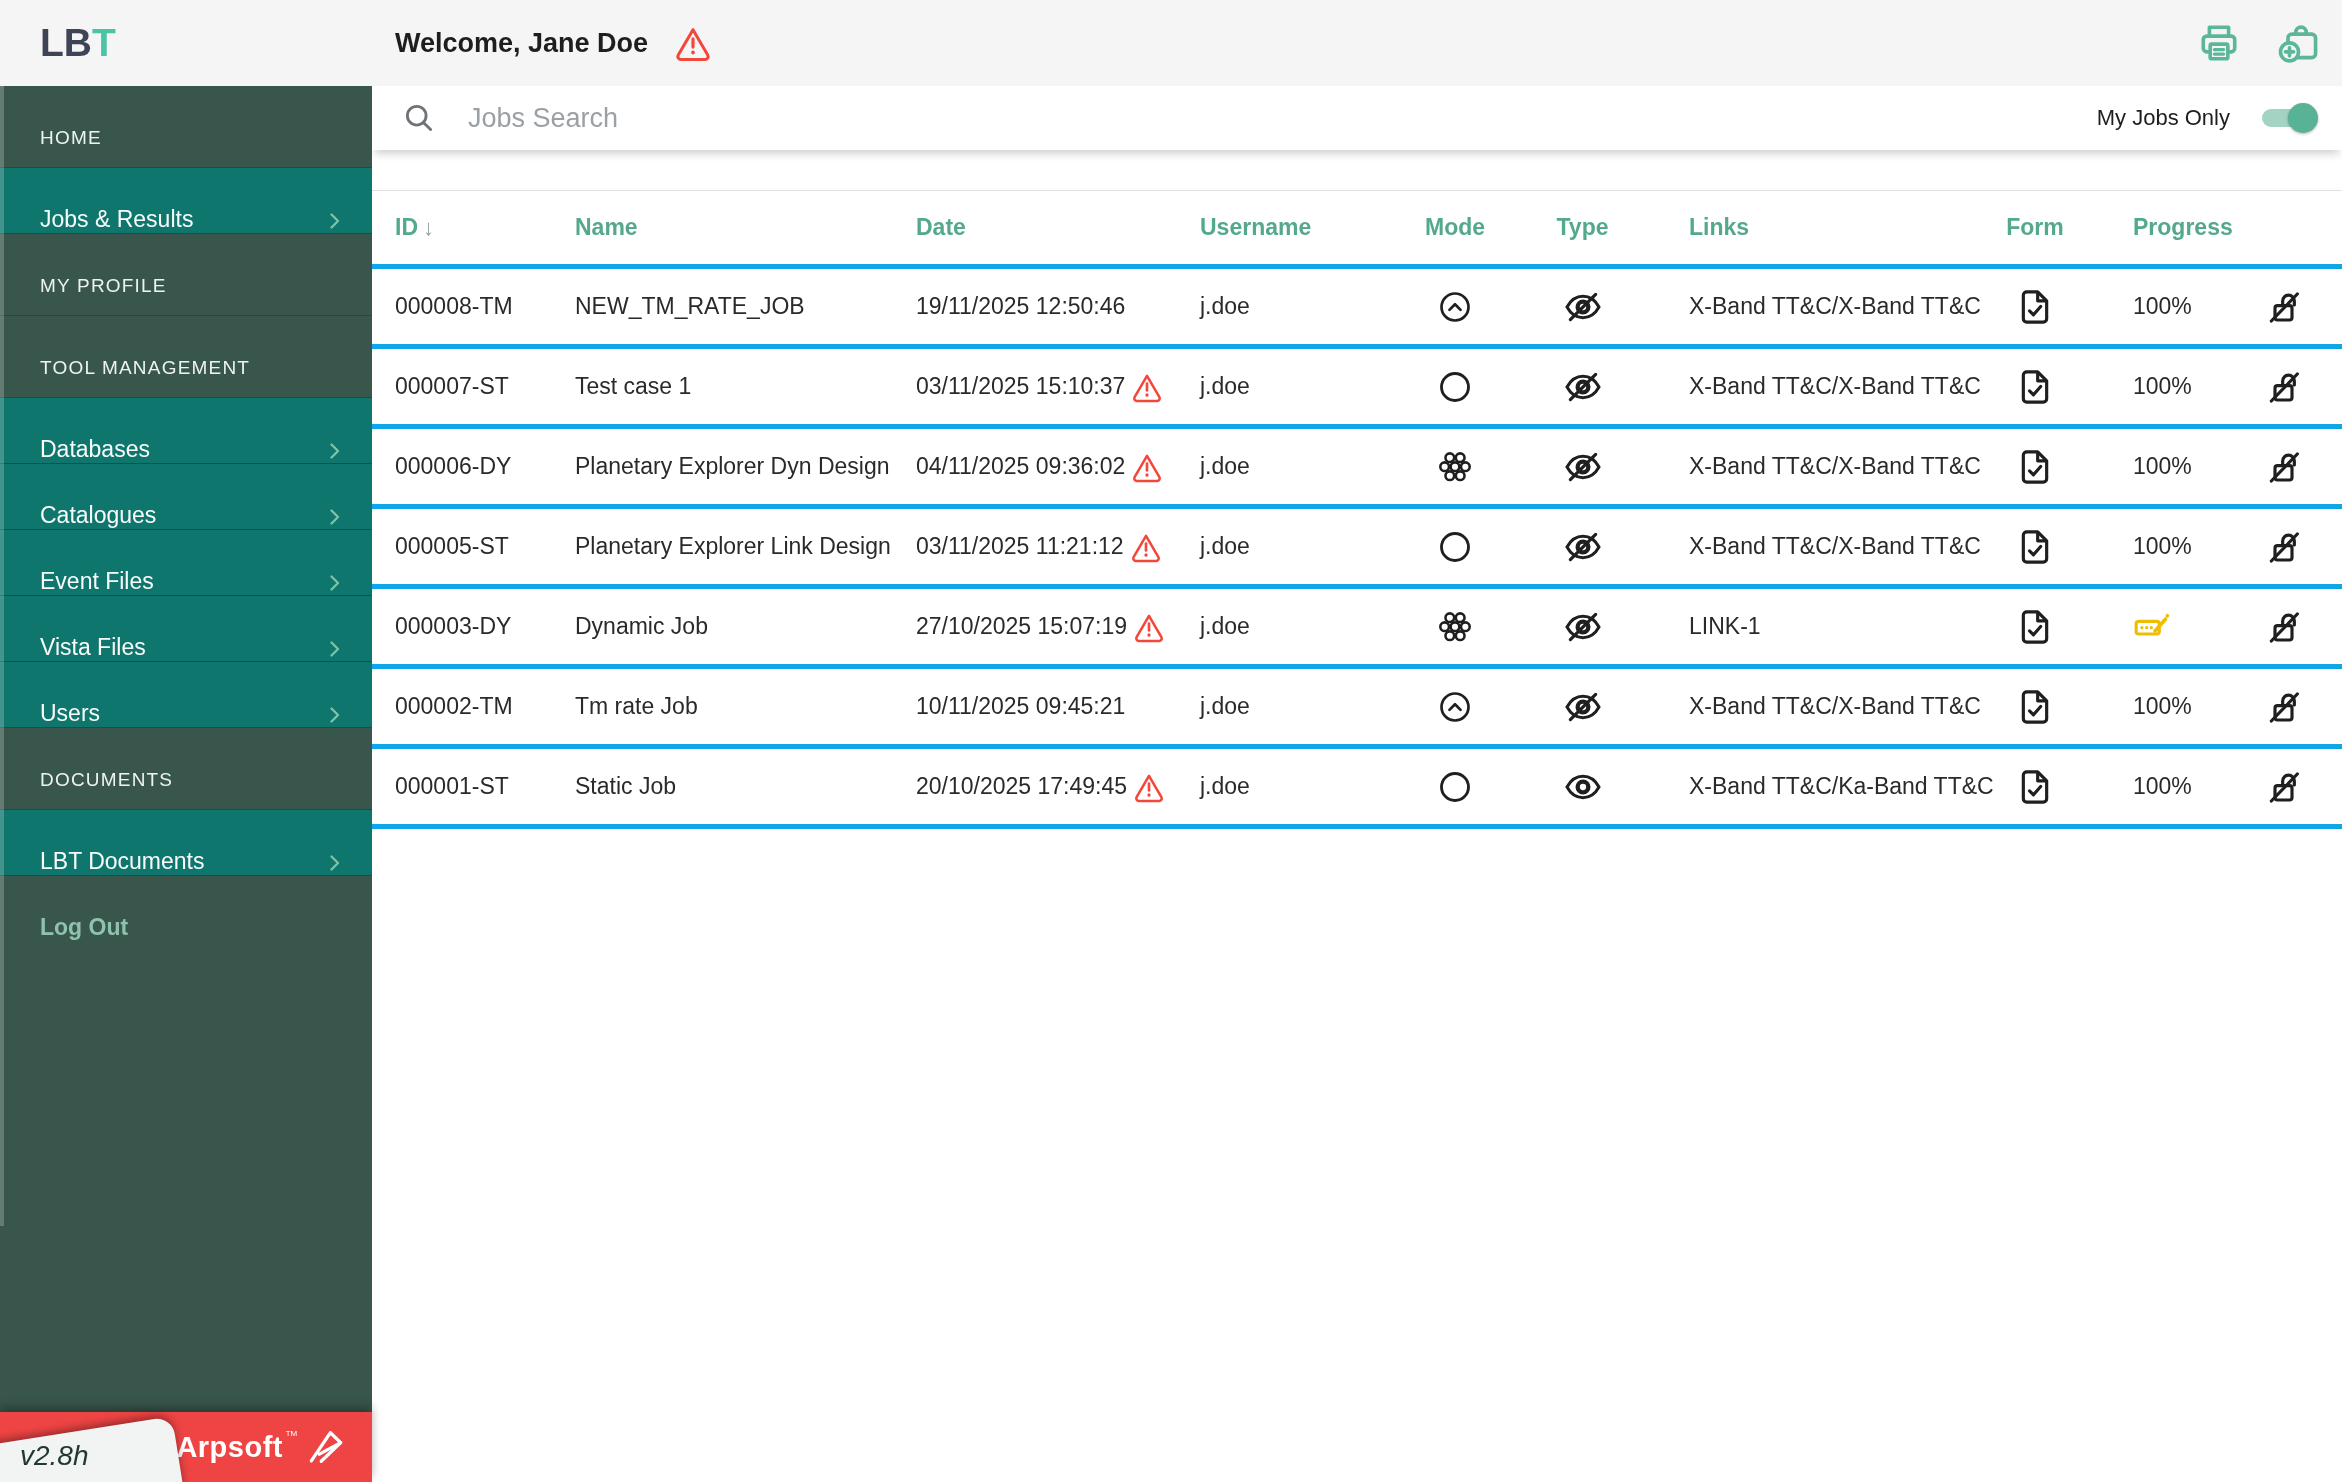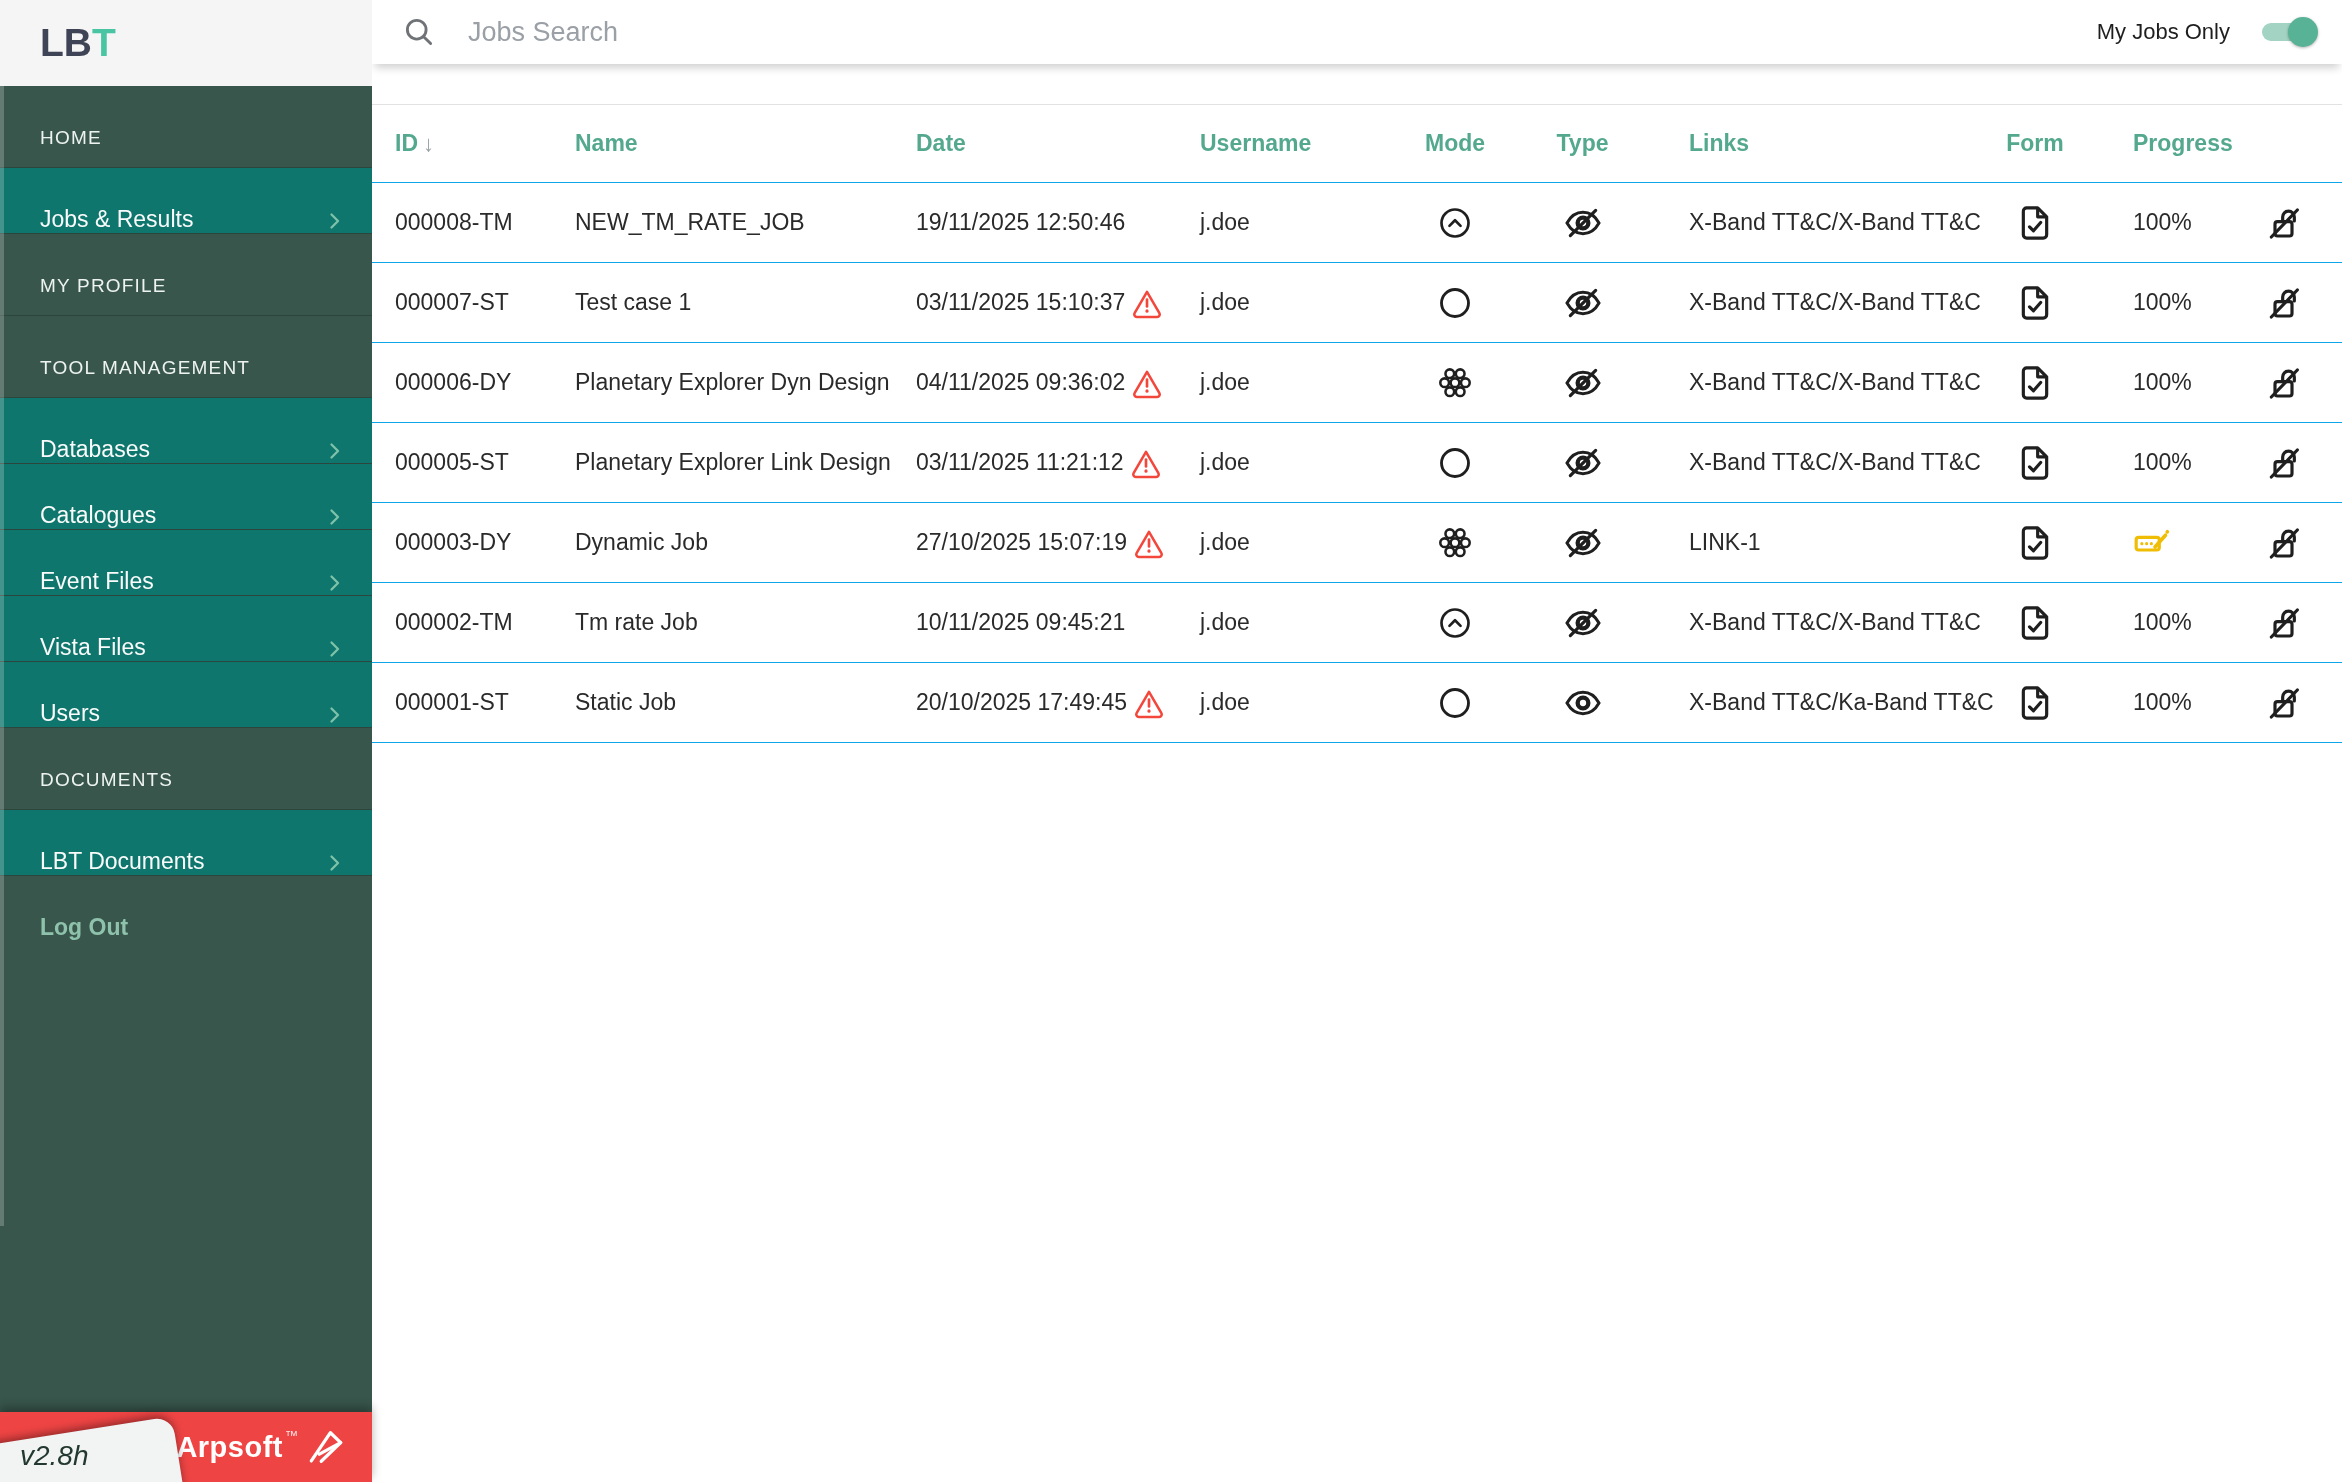--- a/index.html
+++ b/index.html
@@ -81,21 +81,21 @@
   .toggle .track { width:50px; height:18px; border-radius:9px; background:#A3D3C2; }
   .toggle .knob  {
     position:absolute; right:-6px; top:-6px; width:30px; height:30px; border-radius:50%;
     background:#58B295; box-shadow:0 1px 3px rgba(0,0,0,0.3);
   }
 
   
   .table { margin-top:40px; border-top:1px solid #E2E2E2; }
   .trow {
     display:flex; align-items:center; height:80px; padding-left:23px;
-    border-bottom:1px solid #0ea5e9; font-size:23px; color:#2A2A2A; white-space:nowrap;
+    border-bottom:5px solid #0ea5e9; font-size:23px; color:#2A2A2A; white-space:nowrap;
   }
   .trow.thead { height:78px; }
   .thead .cell { color:#53A88D; font-weight:bold; font-size:23px; }
   .cell { flex:none; display:flex; align-items:center; }
   .c-id    { width:180px; }
   .c-name  { width:341px; }
   .c-date  { width:284px; }
   .c-user  { width:190px; }
   .c-mode  { width:130px; justify-content:center; }
   .c-type  { width:125px; justify-content:center; }
@@ -264,20 +264,34 @@
       <svg class="arpsoft-glyph">
           <use href="#i-arpsoft"></use>
         </svg>
     </div>
     <div class="version-wedge"></div>
     <span class="version-text">v2.8h</span>
   </aside>
 
   <main class="main">
 
+    <div class="topbar">
+      <h1 class="page-title">Welcome, Jane Doe</h1>
+      <svg class="title-warn">
+          <use href="#i-warn"></use>
+        </svg>
+      <div class="topbar-icons">
+        <svg class="tool-btn">
+            <use href="#i-printer"></use>
+          </svg>
+        <svg class="tool-btn">
+            <use href="#i-bagplus"></use>
+          </svg>
+      </div>
+    </div>
 
     <div class="searchbar">
       <svg class="search-icon">
           <use href="#i-search"></use>
         </svg>
       <input class="search-input" type="text" placeholder="Jobs Search" style="">
       <div class="myjobs">
         <span>My Jobs Only</span>
         <div class="toggle">
           <div class="track"></div>

